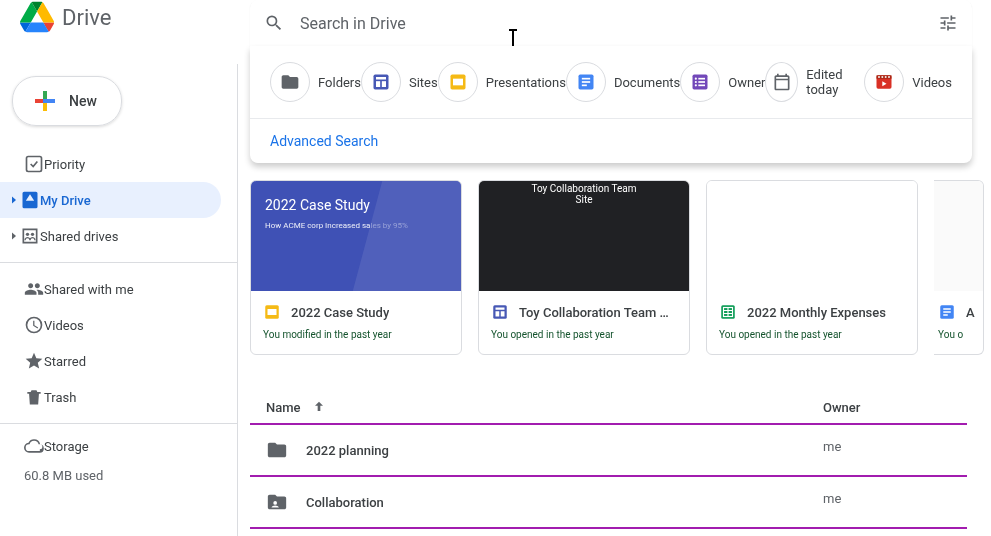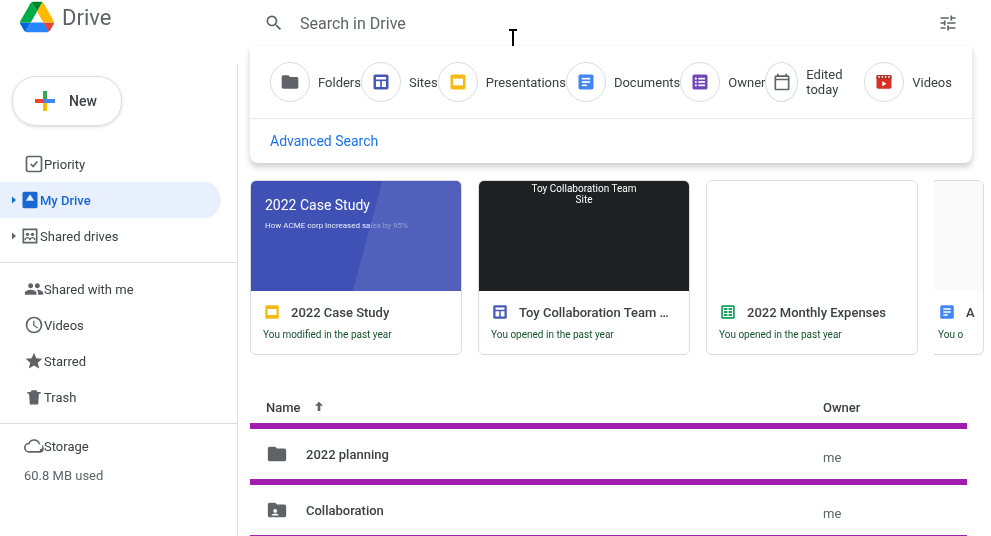--- a/index.html
+++ b/index.html
@@ -43,21 +43,21 @@
     .thumb1::after{content:"";position:absolute;top:-30px;right:-30px;width:120px;height:160px;background:rgba(92,107,192,.6);transform:rotate(15deg)}
     .thumb2{background:#202124;color:#fff;display:flex;align-items:flex-start;justify-content:center;padding-top:2px;font-size:10px;text-align:center}
     .thumb3{background:#fff}
     .card-body{padding:12px 12px 14px}
     .card-title{display:flex;align-items:center;gap:10px;margin-bottom:8px}
     .card-title-text{font-size:13px;font-weight:500;color:#3c4043;white-space:nowrap;overflow:hidden;text-overflow:ellipsis}
     .card-sub{font-size:10px;color:#14532d}
     .table-head{display:flex;align-items:center;padding:8px 4px 8px 16px;margin-right:24px}
     .th-name{display:flex;align-items:center;gap:10px;font-size:13px;font-weight:500;color:#3c4043;flex:1}
     .th-owner{width:140px;font-size:13px;font-weight:500;color:#3c4043}
-    .row{display:flex;align-items:flex-end;padding:14px 4px 14px 16px;border-top:6px solid #a21caf;margin-right:24px}
+    .row{display:flex;align-items:flex-start;padding:14px 4px 14px 16px;border-top:2px solid #a21caf;margin-right:24px}
     .row-name{display:flex;align-items:center;gap:18px;font-size:13px;font-weight:500;color:#3c4043;flex:1}
     .row-owner{width:140px;font-size:13px;color:#5f6368}
     .ficon{flex-shrink:0}
     .cursor-i{position:absolute;left:262px;top:30px;width:2px;height:18px;background:#000;pointer-events:none}
     .cursor-i::before,.cursor-i::after{content:"";position:absolute;left:-3px;width:8px;height:2px;background:#000}
     .cursor-i::before{top:-1px}
     .cursor-i::after{bottom:-1px}
   </style>
 </head>
 <body>

